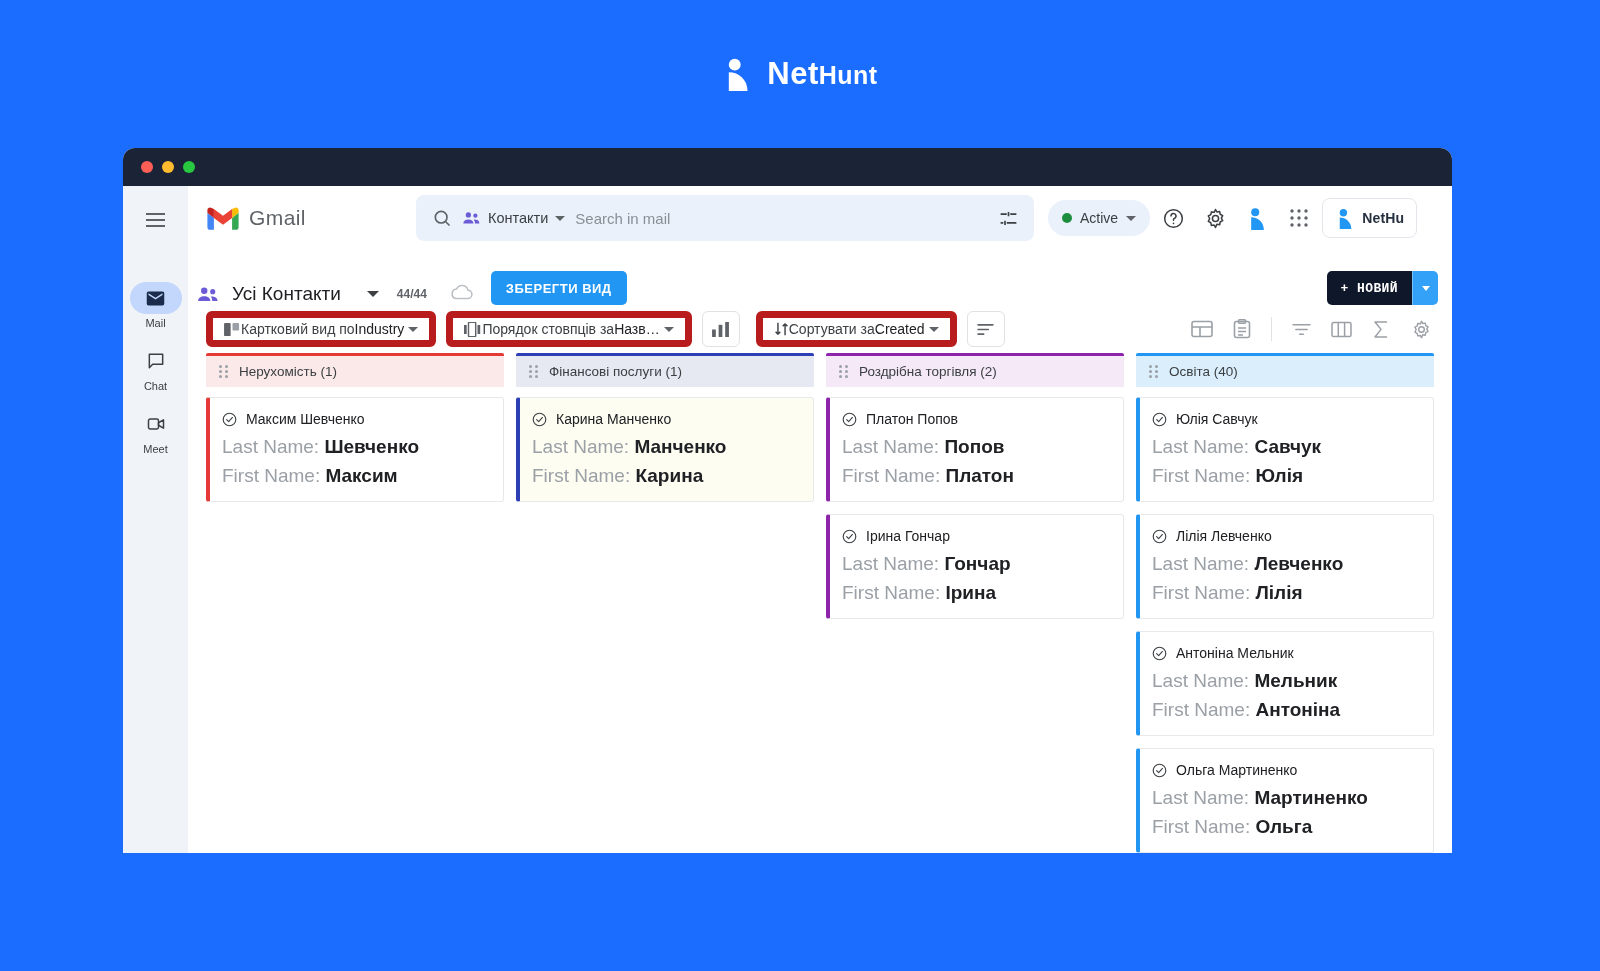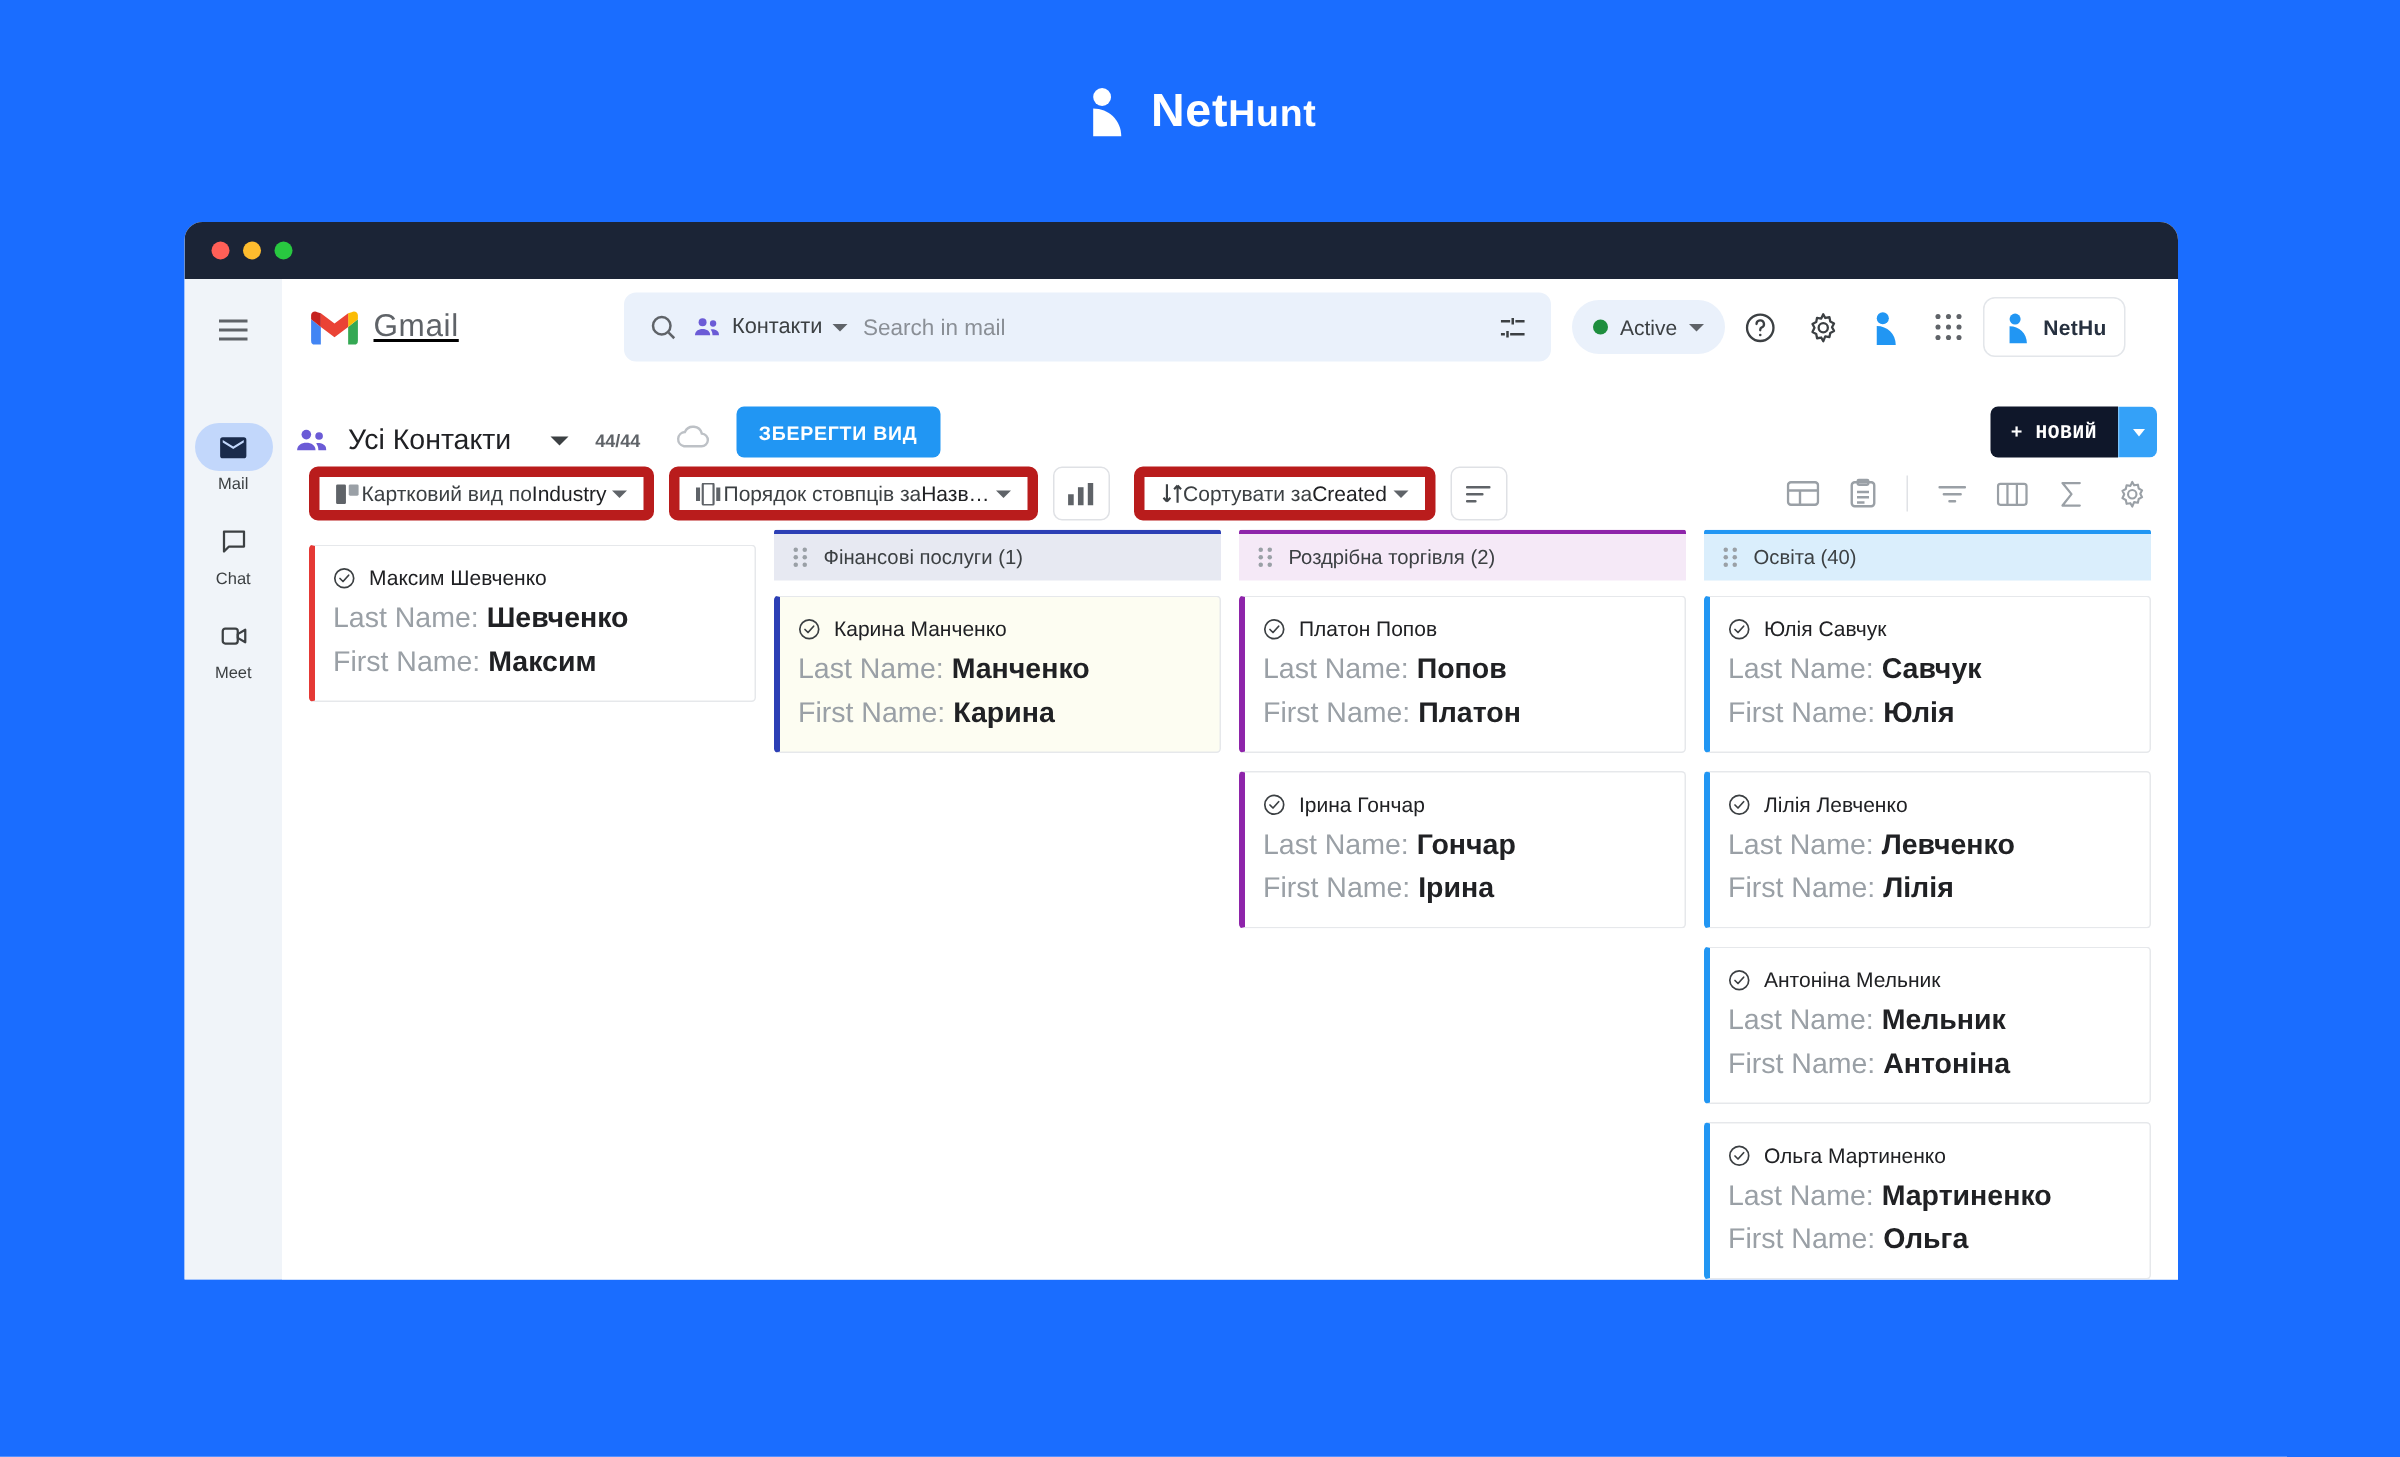--- a/index.html
+++ b/index.html
@@ -79,21 +79,21 @@
   .rail-lbl { font-size: 11px; color: #3c4043; margin-top: 3px; }
 
   
   .main { flex: 1; display: flex; flex-direction: column; min-width: 0; background:#fff; }
 
   
   .gheader {
     height: 64px; display: flex; align-items: center;
     padding: 0 10px 0 18px; gap: 0; flex-shrink: 0;
   }
-  .gmail-logo { display: flex; align-items: center; gap: 9px; width: 210px; text-decoration: underline; }
+  .gmail-logo { display: flex; align-items: center; gap: 9px; width: 210px; }
   .gmail-word { font-size: 21px; color: #5f6368; letter-spacing: .4px; }
 
   .searchbar {
     flex: 1; max-width: 618px;
     height: 46px; background: #eaf1fb; border-radius: 8px;
     display: flex; align-items: center; padding: 0 8px 0 16px; gap: 10px;
   }
   .search-ico { width: 20px; height: 20px; flex-shrink: 0; }
   .chip-contacts {
     display: flex; align-items: center; gap: 7px;
@@ -473,20 +473,31 @@
               <svg width="21" height="21" viewBox="0 0 24 24" fill="none" stroke="#9aa0a6" stroke-width="1.6">
                   <circle cx="12" cy="12" r="3.2"></circle>
                   <path d="M12 2.6l1.4 2.6 2.9-.5.6 2.9 2.6 1.4-1.4 2.6 1.4 2.6-2.6 1.4-.6 2.9-2.9-.5L12 21.4l-1.4-2.6-2.9.5-.6-2.9-2.6-1.4L5.9 12 4.5 9.4l2.6-1.4.6-2.9 2.9.5z" stroke-linejoin="round"></path>
                 </svg>
             </div>
           </div>
         </div>
 
         <div class="board" id="board">
             <div class="col">
+              <div class="col-head" style="border-top-color: rgb(229, 57, 53); background: rgb(251, 233, 233);">
+                <span class="grip">
+                  <i></i>
+                  <i></i>
+                  <i></i>
+                  <i></i>
+                  <i></i>
+                  <i></i>
+                </span>
+                <span class="col-title">Нерухомість (1)</span>
+              </div>
               <div class="col-body">
                 <div class="card" style="border-left-color: rgb(229, 57, 53);">
                   <div class="card-title-row">
                     <svg class="chk" viewBox="0 0 20 20" fill="none" stroke="#3c4043" stroke-width="1.5">
                       <circle cx="10" cy="10" r="8.4"></circle>
                       <path d="M6.2 10.2l2.7 2.7 5-5.6" stroke-linecap="round" stroke-linejoin="round"></path>
                     </svg>
                     <span class="card-name">Максим Шевченко</span>
                   </div>
                   <div class="card-field"><span>Last Name:</span> <b>Шевченко</b></div>

